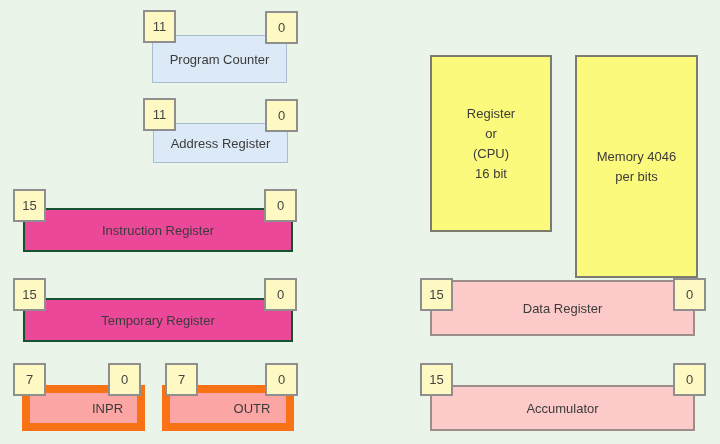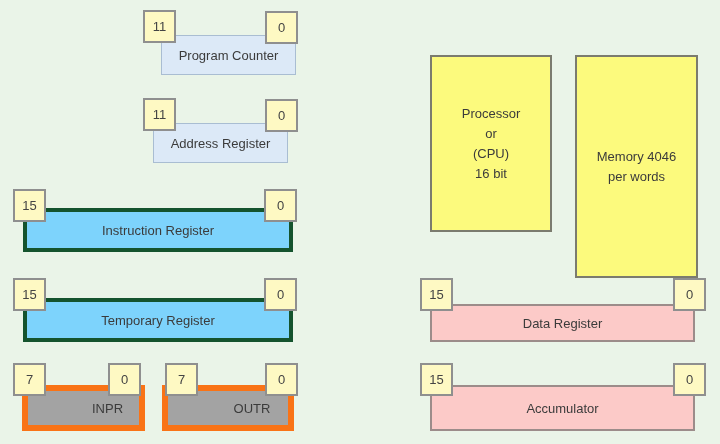--- a/index.html
+++ b/index.html
@@ -34,22 +34,22 @@
     position: absolute;
     box-sizing: border-box;
     display: flex;
     align-items: center;
     justify-content: center;
     font-size: 13px;
     color: #3b3b3b;
     z-index: 1;
   }
   .blue   { background: #dce9f7; border: 1.5px solid #a9bdd2; }
-  .green  { background: #7dd3fc; border: 4px solid #14532d; }
-  .orange { background: #a3a3a3; border: 6px solid #f97316; padding-left: 48px; }
+  .green  { background: #ec4899; border: 2px solid #14532d; }
+  .orange { background: #fca5a5; border: 8px solid #f97316; padding-left: 48px; }
   .pink   { background: #fccac8; border: 2px solid #9c8c8a; }
   .block {
     position: absolute;
     box-sizing: border-box;
     background: #fcfa7d;
     border: 2px solid #7b7b6e;
     display: flex;
     flex-direction: column;
     align-items: center;
     justify-content: center;
@@ -61,21 +61,21 @@
   }
 </style>
 </head>
 <body>
 
 <div class="diagram">
 
   <div>
     <div class="bit" style="left:143px;top:10px">11</div>
     <div class="bit" style="left:265px;top:11px">0</div>
-    <div class="body blue" style="left:161px;top:35px;width:135px;height:40px">Program Counter</div>
+    <div class="body blue" style="left:152px;top:35px;width:135px;height:48px">Program Counter</div>
   </div>
 
   <div>
     <div class="bit" style="left:143px;top:98px">11</div>
     <div class="bit" style="left:265px;top:99px">0</div>
     <div class="body blue" style="left:153px;top:123px;width:135px;height:40px">Address Register</div>
   </div>
 
   <div>
     <div class="bit" style="left:13px;top:189px">15</div>
@@ -95,35 +95,35 @@
     <div class="body orange" style="left:22px;top:385px;width:123px;height:46px">INPR</div>
   </div>
 
   <div>
     <div class="bit" style="left:165px;top:363px">7</div>
     <div class="bit" style="left:265px;top:363px">0</div>
     <div class="body orange" style="left:162px;top:385px;width:132px;height:46px">OUTR</div>
   </div>
 
   <div class="block" style="left:430px;top:55px;width:122px;height:177px">
-    <div>Processor</div>
+    <div>Register</div>
     <div>or</div>
     <div>(CPU)</div>
     <div>16 bit</div>
   </div>
 
   <div class="block" style="left:575px;top:55px;width:123px;height:223px">
     <div>Memory 4046</div>
-    <div>per words</div>
+    <div>per bits</div>
   </div>
 
   <div>
     <div class="bit" style="left:420px;top:278px">15</div>
     <div class="bit" style="left:673px;top:278px">0</div>
-    <div class="body pink" style="left:430px;top:304px;width:265px;height:38px">Data Register</div>
+    <div class="body pink" style="left:430px;top:280px;width:265px;height:56px">Data Register</div>
   </div>
 
   <div>
     <div class="bit" style="left:420px;top:363px">15</div>
     <div class="bit" style="left:673px;top:363px">0</div>
     <div class="body pink" style="left:430px;top:385px;width:265px;height:46px">Accumulator</div>
   </div>
 
 </div>
 

